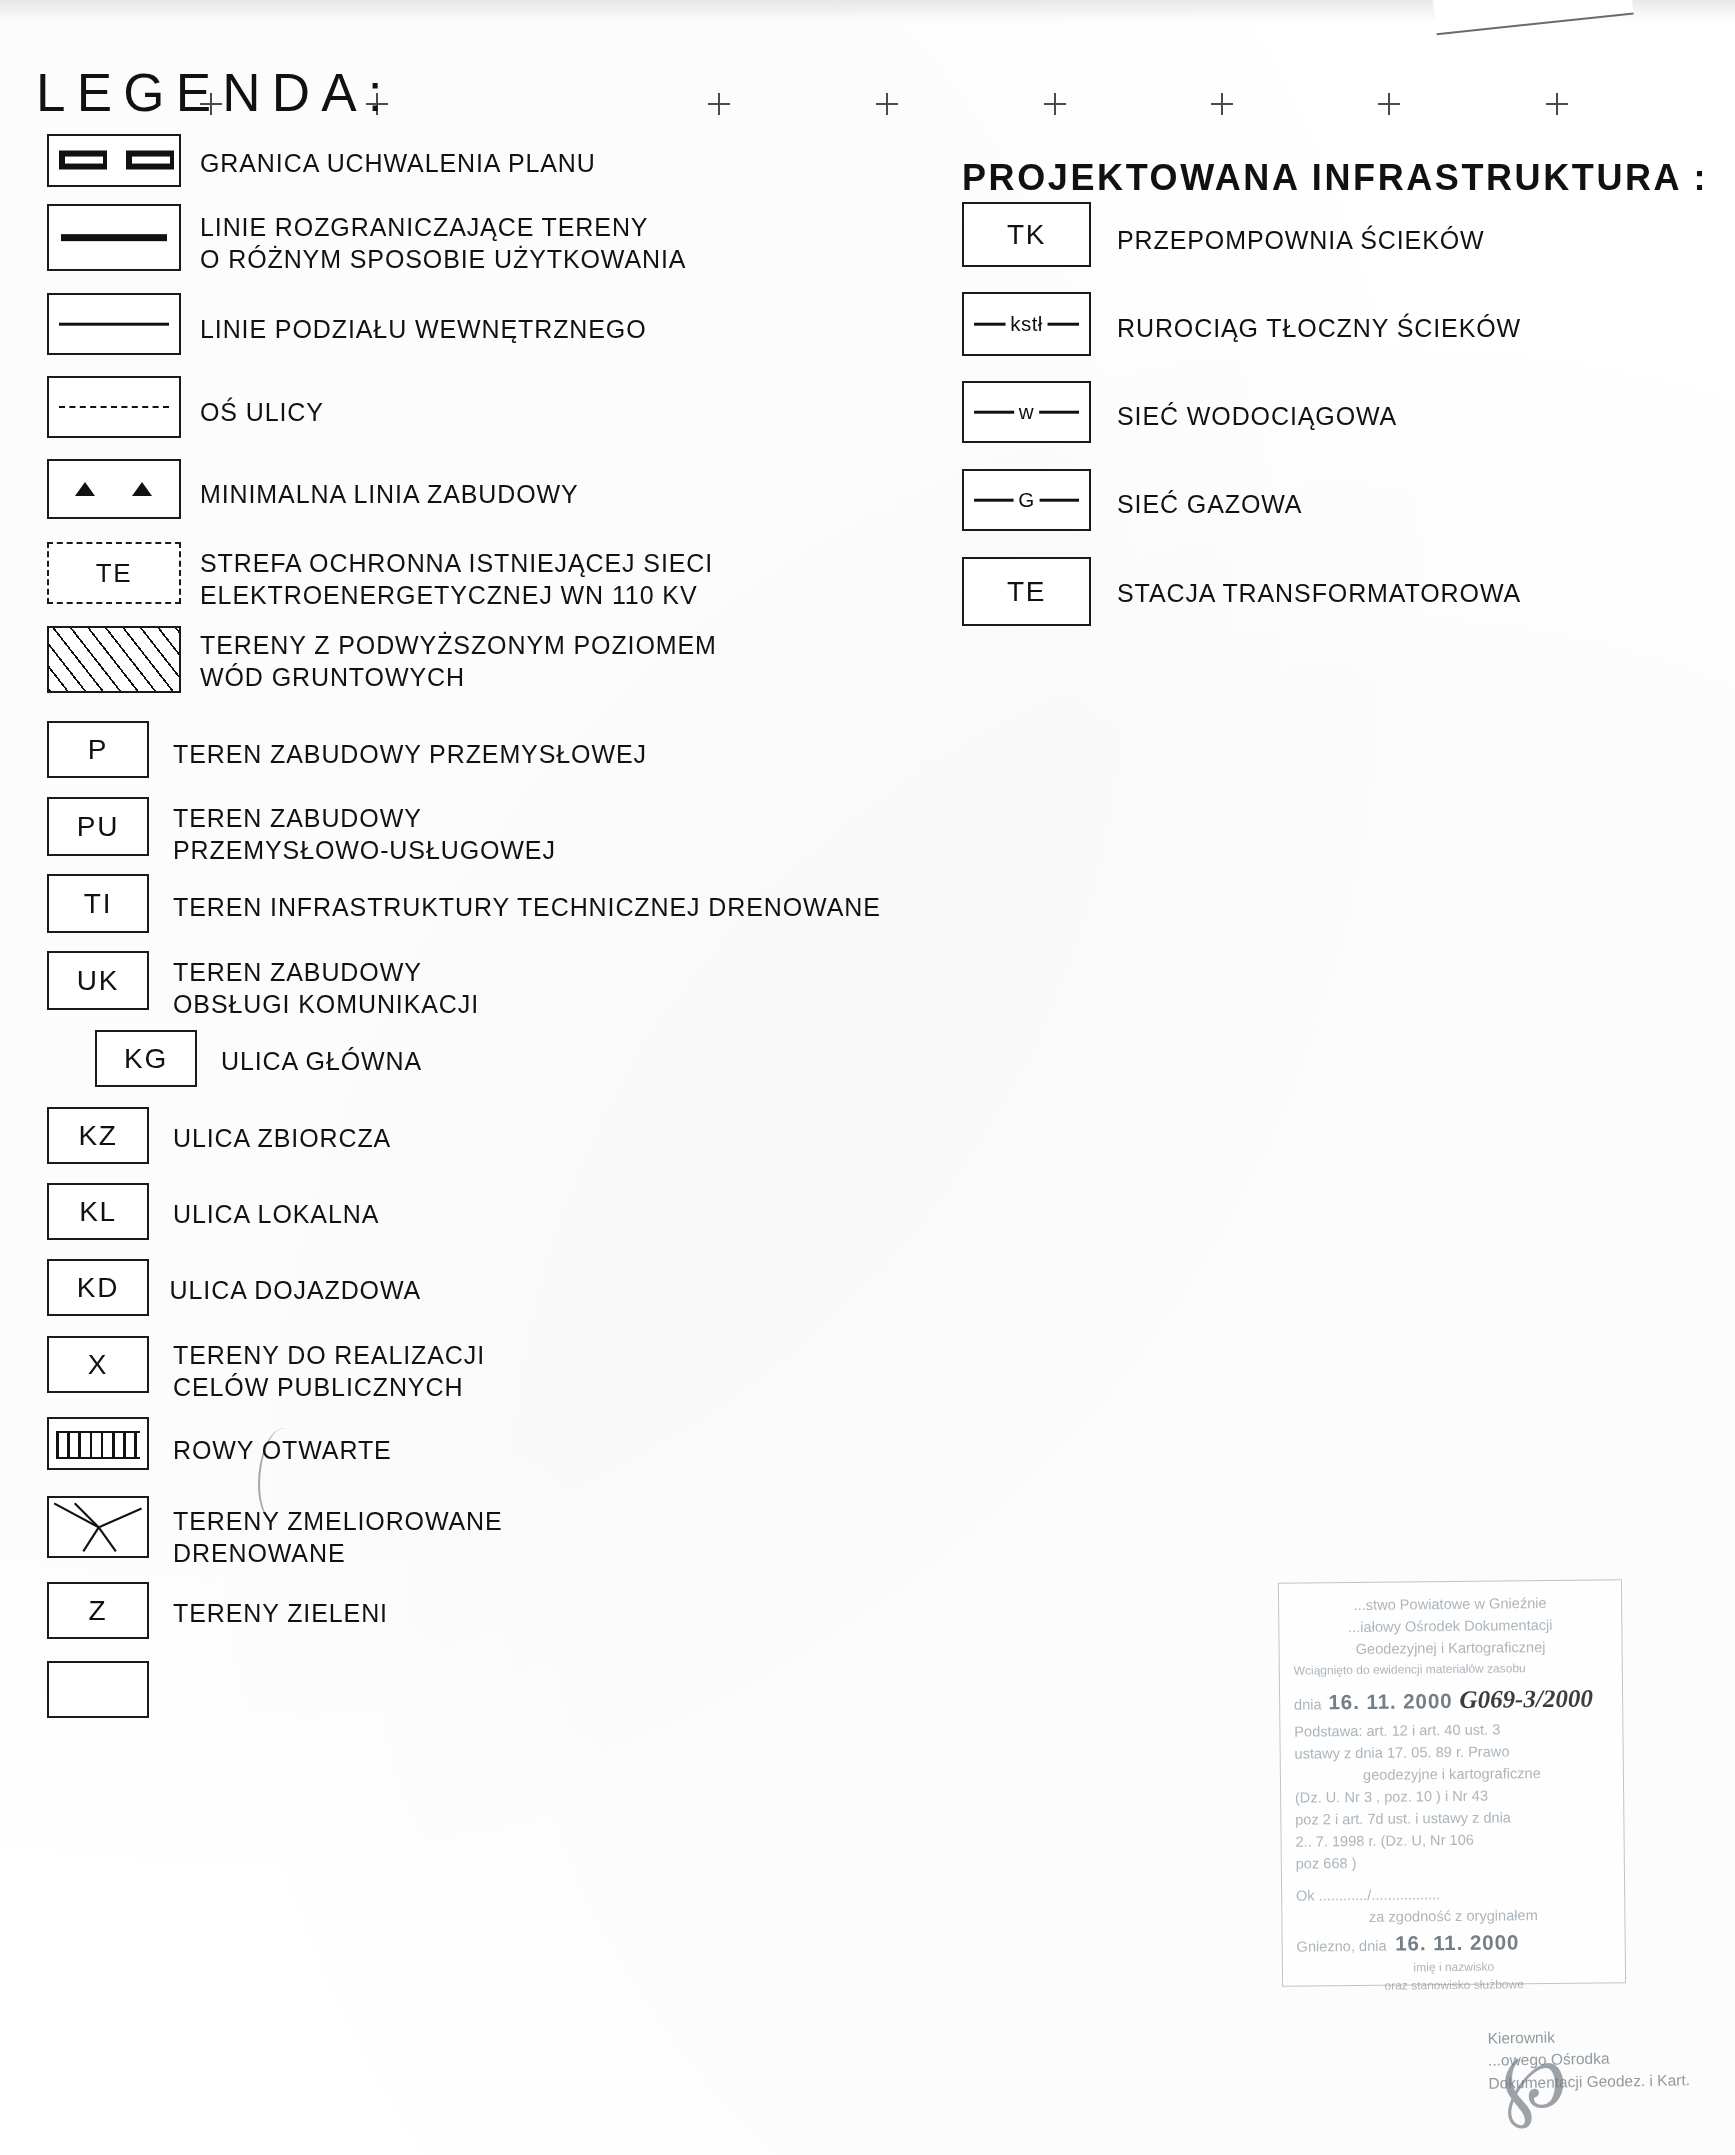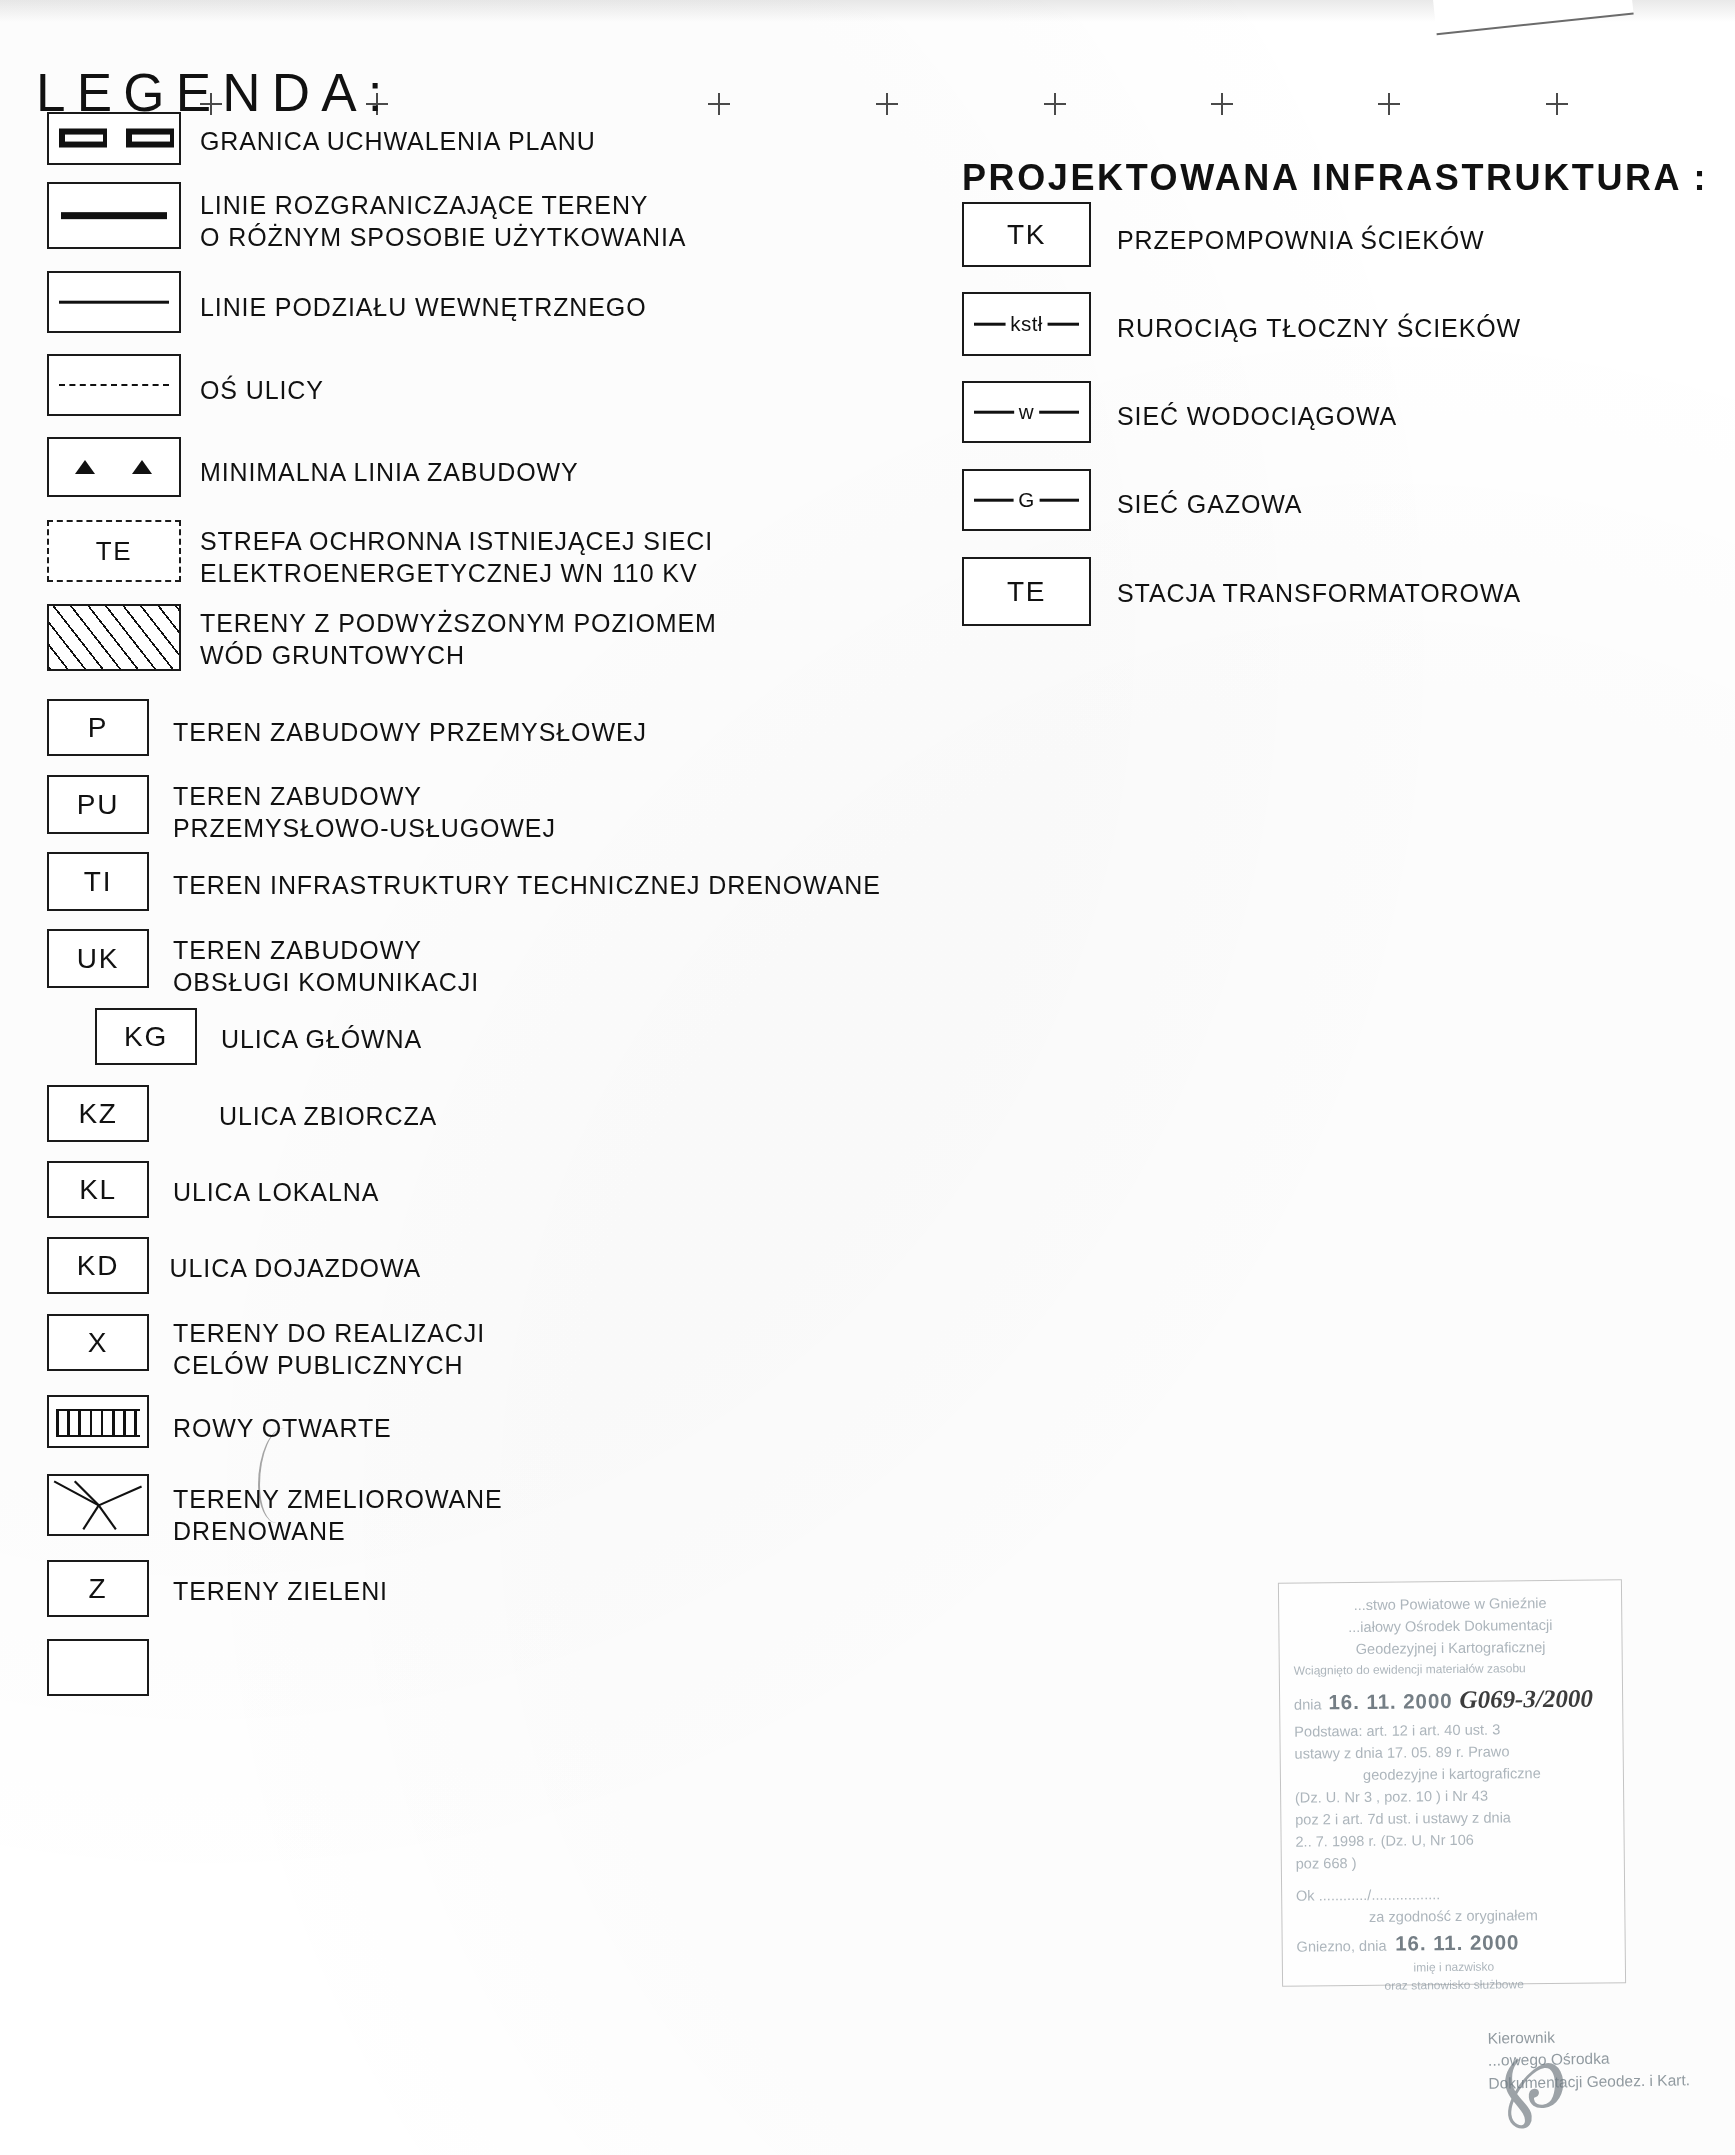--- a/index.html
+++ b/index.html
@@ -72,21 +72,21 @@
     position: absolute;
     background: #4a4a4a;
   }
   .cross::before { left: 10.3px; top: 0; width: 1.7px; height: 22.4px; }
   .cross::after  { top: 10.3px; left: 0; height: 1.7px; width: 22.4px; }
 
   
   .legend-col {
     position: absolute;
     left: 47px;
-    top: 110px;
+    top: 132px;
     width: 878px;
   }
   .infra-col {
     position: absolute;
     left: 962px;
     top: 202px;
     width: 706px;
   }
 
   .row {
@@ -339,21 +339,21 @@
 OBSŁUGI  KOMUNIKACJI</div>
   </div>
 
   <div class="row" style="height:77px;margin-left:48px;">
     <div class="symbol-box" style="width:102px;height:57px;">
       <span class="code">KG</span>
     </div>
     <div class="lab" style="margin-left:24px;margin-top:12px;">ULICA  GŁÓWNA</div>
   </div>
 
-  <div class="row" style="height:76px;gap:46px;">
+  <div class="row" style="height:76px;">
     <div class="symbol-box" style="width:102px;height:57px;">
       <span class="code">KZ</span>
     </div>
     <div class="lab" style="margin-left:24px;margin-top:12px;">ULICA  ZBIORCZA</div>
   </div>
 
   <div class="row" style="height:76px;">
     <div class="symbol-box" style="width:102px;height:57px;">
       <span class="code">KL</span>
     </div>

